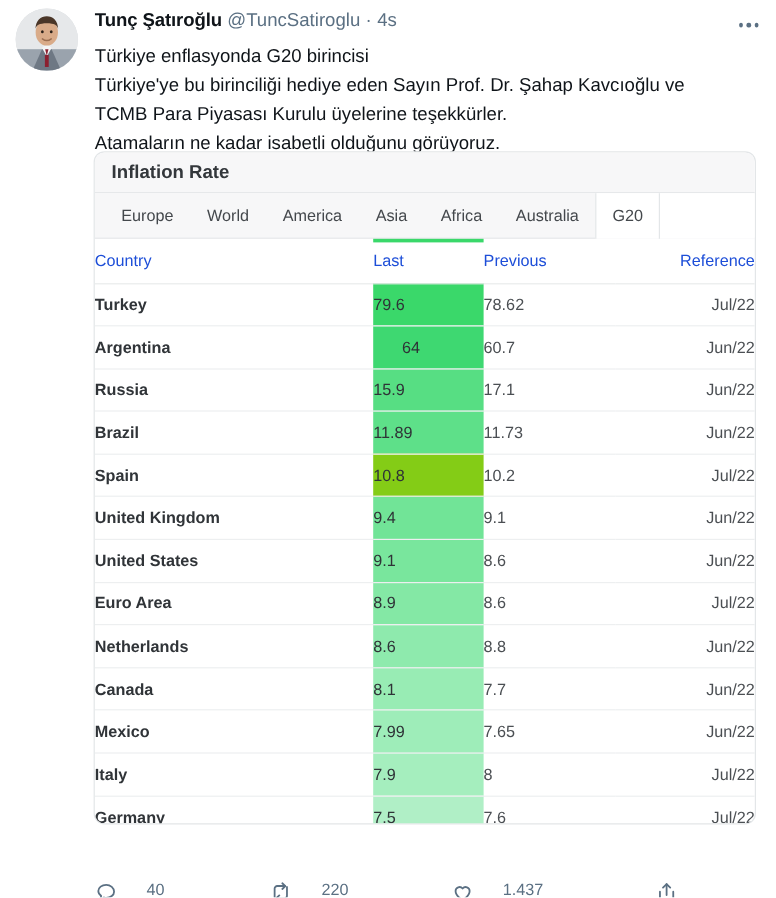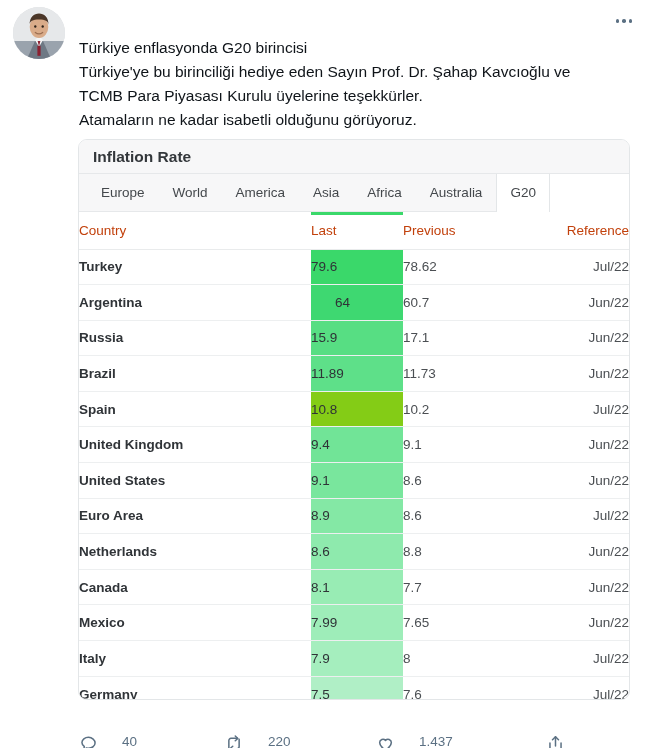--- a/index.html
+++ b/index.html
@@ -74,21 +74,21 @@
     width: 545px;
     font-size: 15.5px;
     line-height: 24px;
     color: #0f1419;
     white-space: pre-line;
   }
 
   
   .card {
     position: absolute;
-    left: 78px; top: 139px;
+    left: 78px; top: 126px;
     width: 552px;
     height: 561px;
     border: 1px solid #e3e6e8;
     border-radius: 9px;
     background: #ffffff;
     overflow: hidden;
   }
   .card-title-bar {
     height: 34px;
     background: #f7f7f8;
@@ -142,21 +142,21 @@
     border-collapse: collapse;
     table-layout: fixed;
   }
   table.rates th, table.rates td {
     font-size: 13.5px;
     height: 35.6px;
     padding: 0;
     vertical-align: middle;
   }
   table.rates thead th {
-    color: #c2410c;
+    color: #1d4ed8;
     font-weight: normal;
     border-bottom: 1px solid #e9ebec;
     height: 37px;
   }
   .col-country { width: 232px; }
   .col-last    { width: 92px;  }
   .col-prev    { width: 110px; }
   .col-ref     { width: 116px; }
 
   th.th-country { text-align: left;  padding-left: 16px; }
@@ -236,20 +236,26 @@
         <path d="M24.6 34 L26 39.5 L27.4 34 Z" fill="#8c2030"></path>
         <rect x="24.4" y="38.8" width="3.2" height="10" fill="#8c2030"></rect>
         <ellipse cx="26" cy="20" rx="9.3" ry="11" fill="#d9ab89"></ellipse>
         <path d="M16.5 18 C16.5 10 21 6.5 26 6.5 C31 6.5 35.5 10 35.5 18 C35.5 14 32 12.4 26 12.4 C20 12.4 16.5 14 16.5 18 Z" fill="#4a3628"></path>
         <ellipse cx="22.3" cy="19.4" rx="1.15" ry="1.25" fill="#2c2119"></ellipse>
         <ellipse cx="29.7" cy="19.4" rx="1.15" ry="1.25" fill="#2c2119"></ellipse>
         <path d="M22.3 25.4 Q26 28.2 29.7 25.4" stroke="#9c6f52" stroke-width="1.2" fill="none" stroke-linecap="round"></path>
       </svg>
     </div>
 
+    <div class="name-line">
+      <span class="display-name">Tunç Şatıroğlu</span>
+      <span class="handle">@TuncSatiroglu</span>
+      <span class="dot-sep">·</span>
+      <span class="time">4s</span>
+    </div>
 
     <div class="more-btn">
       <i></i>
       <i></i>
       <i></i>
     </div>
 
     <div class="tweet-body">Türkiye enflasyonda G20 birincisi
 Türkiye'ye bu birinciliği hediye eden Sayın Prof. Dr. Şahap Kavcıoğlu ve
 TCMB Para Piyasası Kurulu üyelerine teşekkürler.

